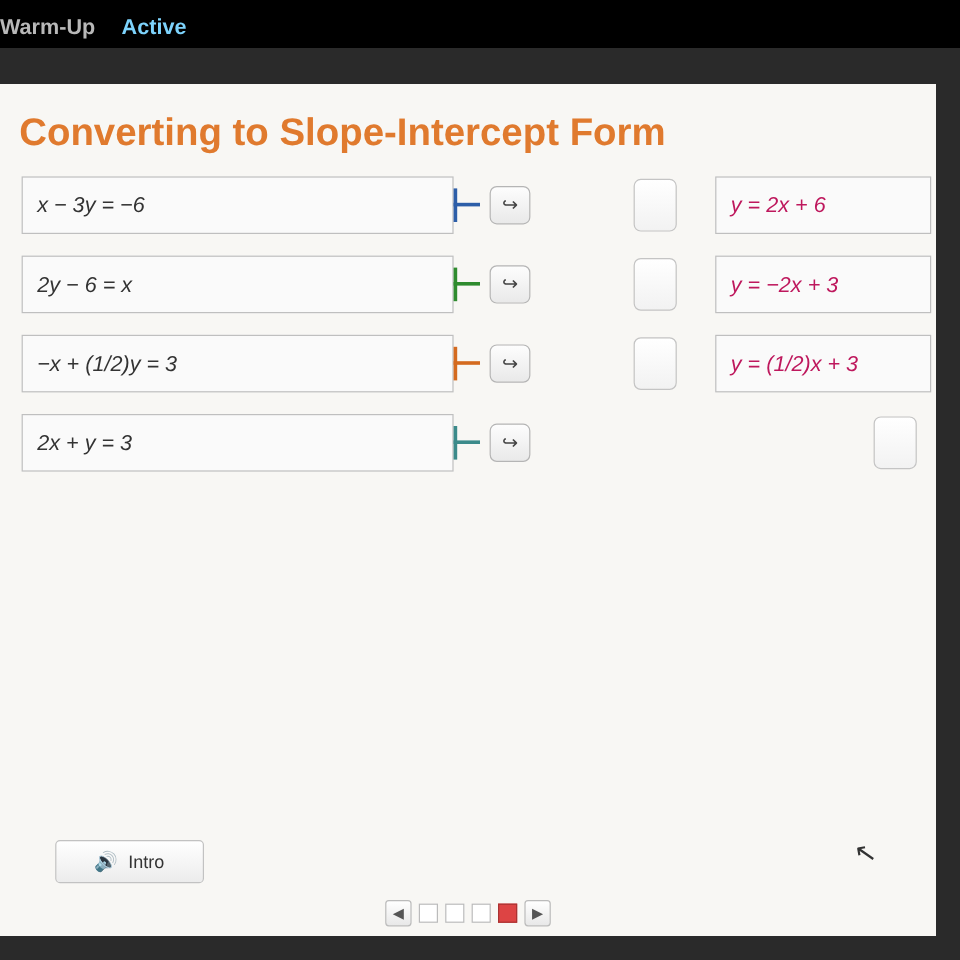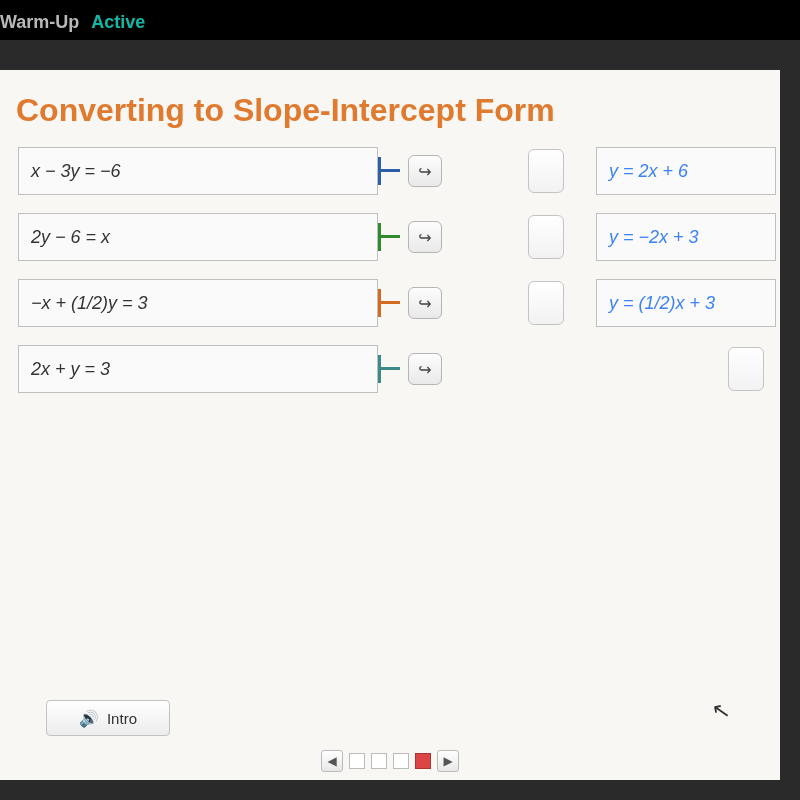--- a/index.html
+++ b/index.html
@@ -1,23 +1,23 @@
 <!DOCTYPE html>
 <html><head>
 <meta charset="utf-8">
 <style>
   * { box-sizing: border-box; margin: 0; padding: 0; }
   html, body { width: 800px; height: 800px; overflow: hidden; font-family: Arial, Helvetica, sans-serif; }
   .outer { width: 800px; height: 800px; background: #000; display: flex; align-items: center; justify-content: flex-start; }
   .bezel { width: 800px; height: 760px; background: #2a2a2a; padding: 30px 20px 20px 0; margin-top: 40px; position: relative; }
   .screen { width: 100%; height: 100%; background: #f8f7f4; position: relative; padding: 4px; overflow: hidden; }
 
-  .tabbar { position: absolute; top: -28px; left: 0; display: flex; gap: 12px; font-size: 18px; font-weight: 700; }
+  .tabbar { position: absolute; top: -28px; left: 0; display: flex; gap: 22px; font-size: 18px; font-weight: 700; }
   .tabbar span { color: #b8b8b8; }
-  .tabbar .active { color: #14b8a6; }
+  .tabbar .active { color: #7dd3fc; }
 
   .title { color: #e07a2e; font-size: 32px; font-weight: 700; padding: 18px 0 8px 12px; }
   .instr { color: #333; font-size: 20px; padding: 10px 0 10px 12px; }
 
   .work { position: relative; height: 420px; }
   .row { position: absolute; left: 14px; right: 0; height: 56px; display: flex; align-items: center; gap: 0; }
   .row0 { top: 6px; }
   .row1 { top: 72px; }
   .row2 { top: 138px; }
   .row3 { top: 204px; }
@@ -31,21 +31,21 @@
   .c-green .vline,.c-green .hline{background:#2e8b2e;}
   .c-orange .vline,.c-orange .hline{background:#d46a1f;}
   .c-teal .vline,.c-teal .hline{background:#3b8a8a;}
 
   .arrowbtn { width: 34px; height: 32px; background: linear-gradient(#fdfdfd,#e9e9e9); border: 1px solid #b5b5b5; border-radius: 6px; display:flex; align-items:center; justify-content:center; font-size:16px; color:#444; }
 
   .midgap { flex: 1; }
 
   .target { width: 36px; height: 44px; border: 1px solid #c4c4c4; border-radius: 6px; background: linear-gradient(#fff,#f2f2f2); margin-right: 12px; }
 
-  .rhs { width: 180px; height: 48px; background: #fafafa; border: 1px solid #bfbfbf; padding: 0 12px; display: flex; align-items:center; font-size:18px; font-style: italic; color:#3b82f6;margin-left:20px; }
+  .rhs { width: 180px; height: 48px; background: #fafafa; border: 1px solid #bfbfbf; padding: 0 12px; display: flex; align-items:center; font-size:18px; font-style: italic; color:#be185d;margin-left:20px; }
 
   .intro { position: absolute; left: 46px; bottom: 44px; width: 124px; height: 36px; background: linear-gradient(#fff,#ececec); border:1px solid #c2c2c2; border-radius:4px; display:flex; align-items:center; justify-content:center; gap:8px; font-size:15px; color:#333; }
   .intro .spk { font-size:16px; }
 
   .cursor { position: absolute; right: 50px; bottom: 56px; font-size: 22px; color:#333; transform: rotate(-10deg); }
 
   .pager { position: absolute; left: 50%; bottom: 8px; transform: translateX(-50%); display:flex; align-items:center; gap:6px; }
   .pager .nav { width:22px; height:22px; background:linear-gradient(#fff,#e8e8e8); border:1px solid #bbb; border-radius:3px; display:flex; align-items:center; justify-content:center; font-size:12px; color:#555; }
   .pager .dot { width:16px; height:16px; border:1px solid #bbb; background:#fff; }
   .pager .dot.active { background:#d44; border-color:#a33; }

